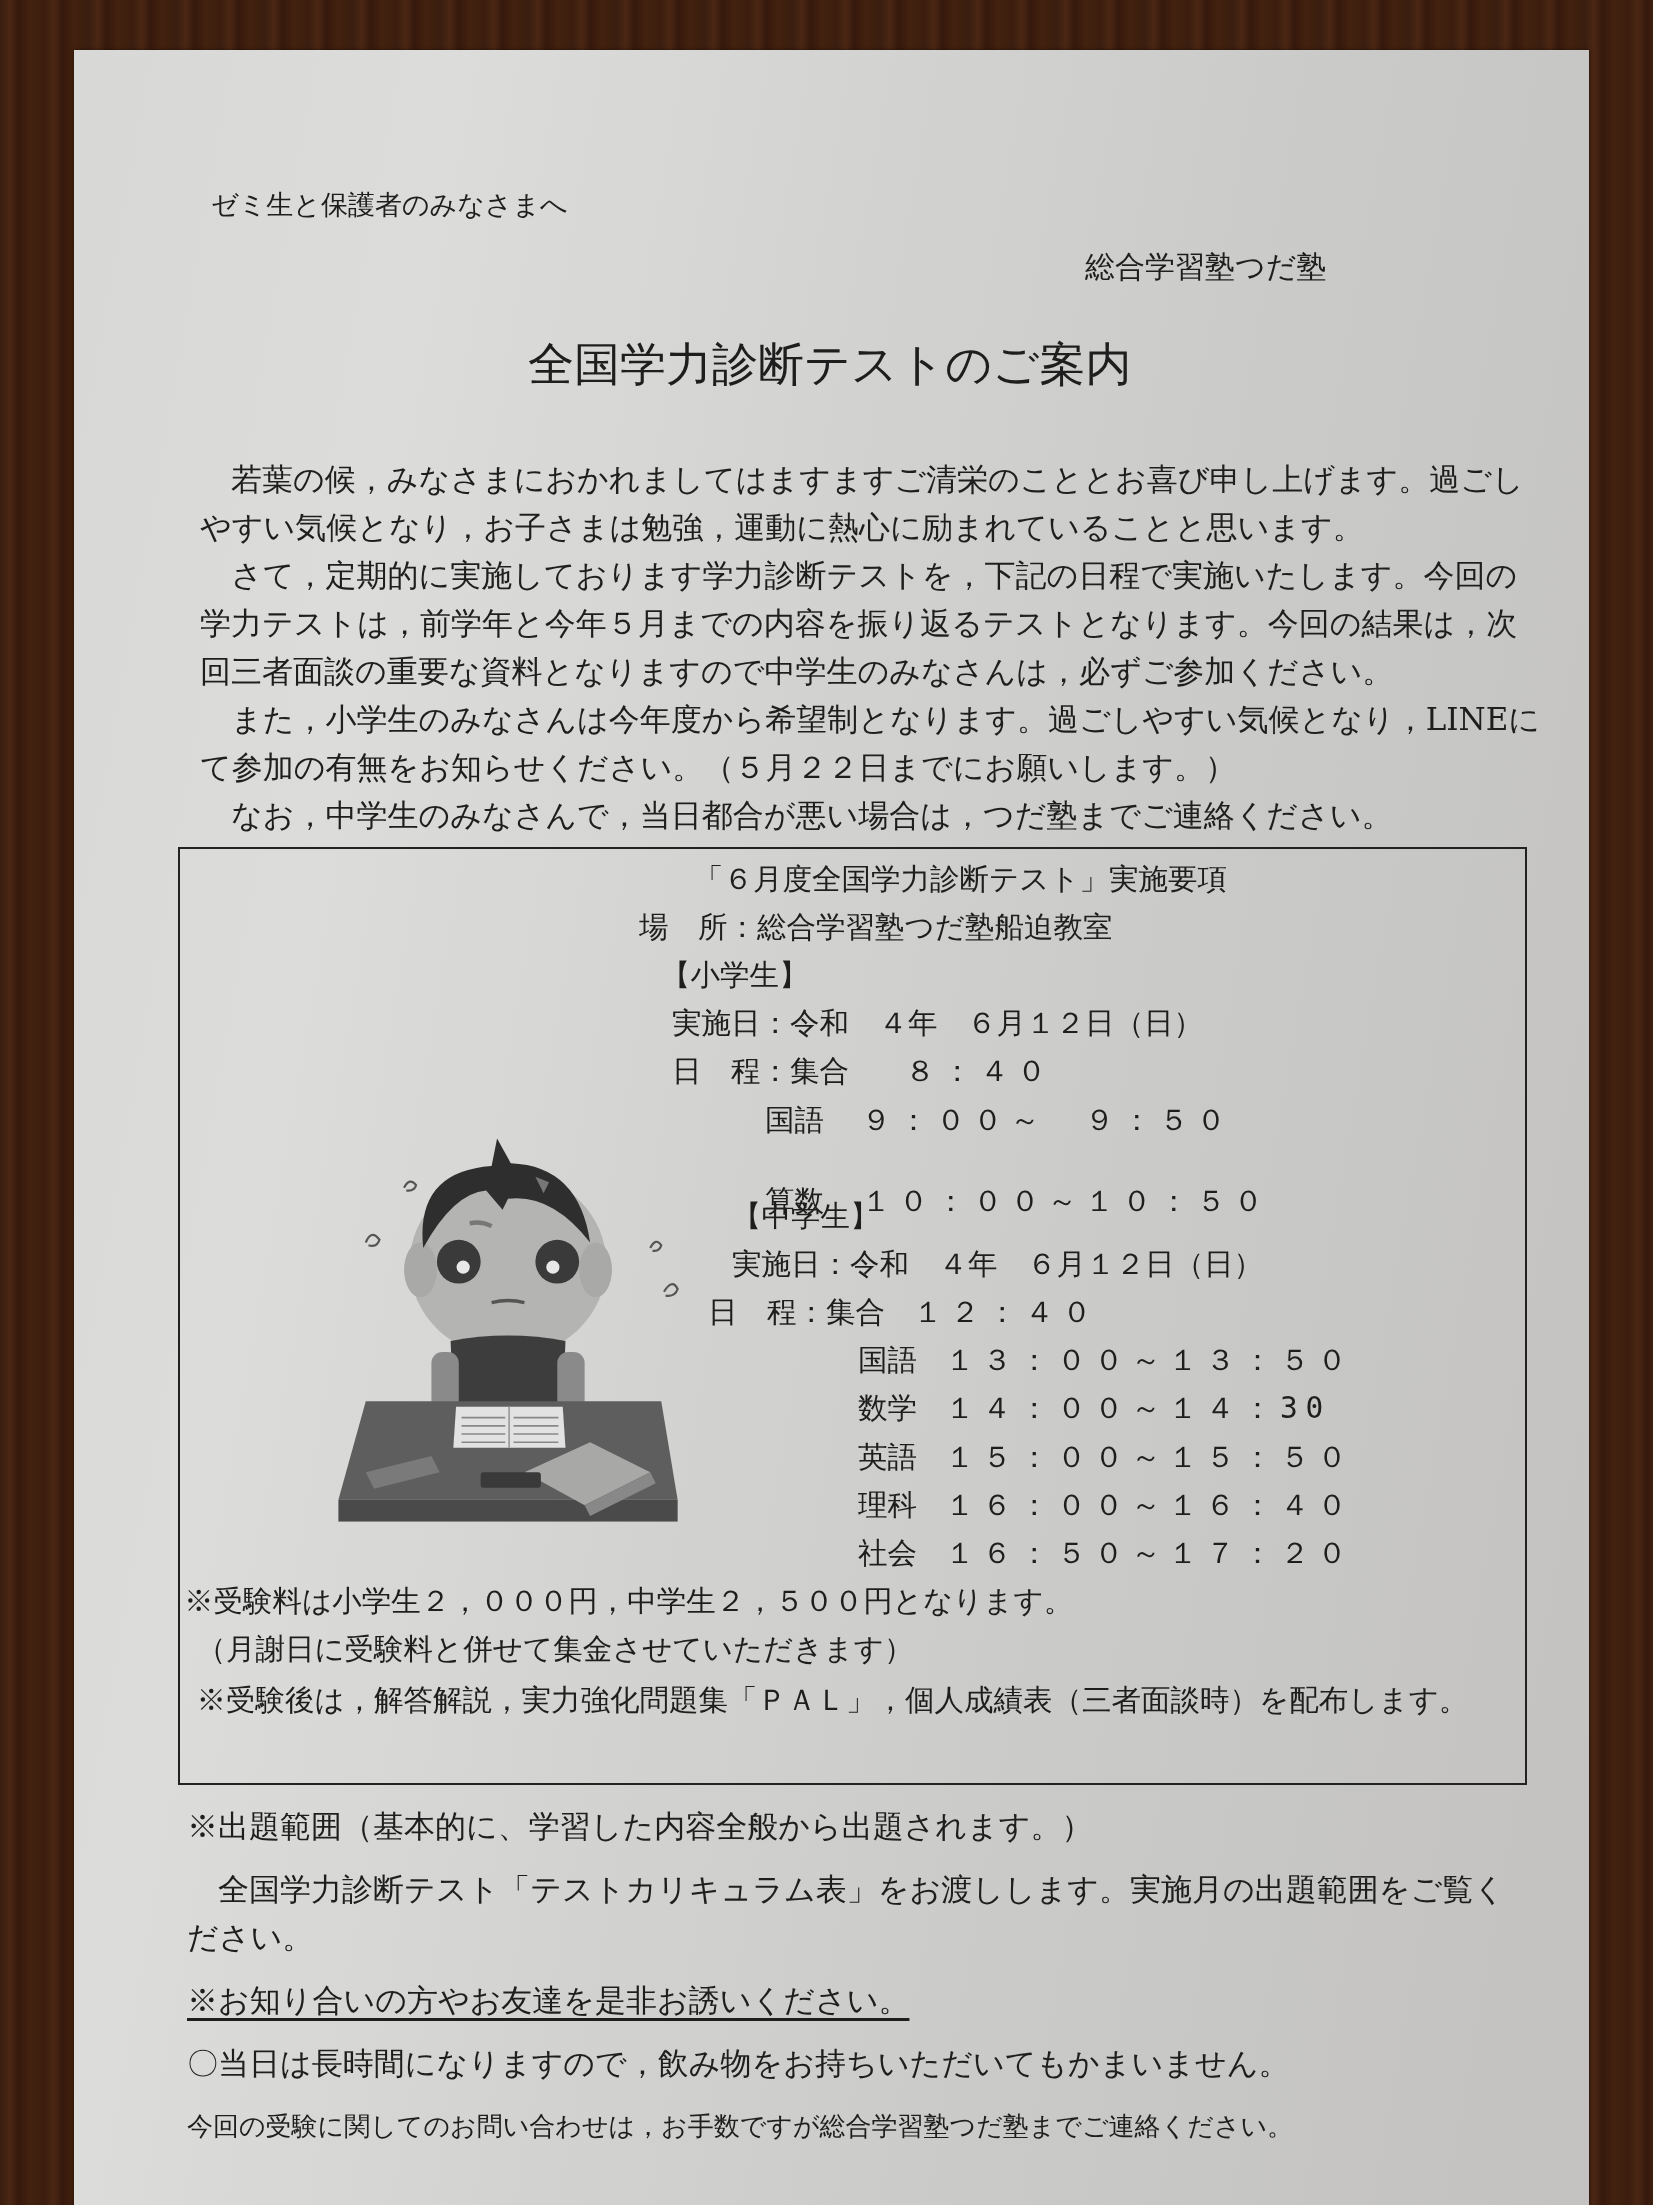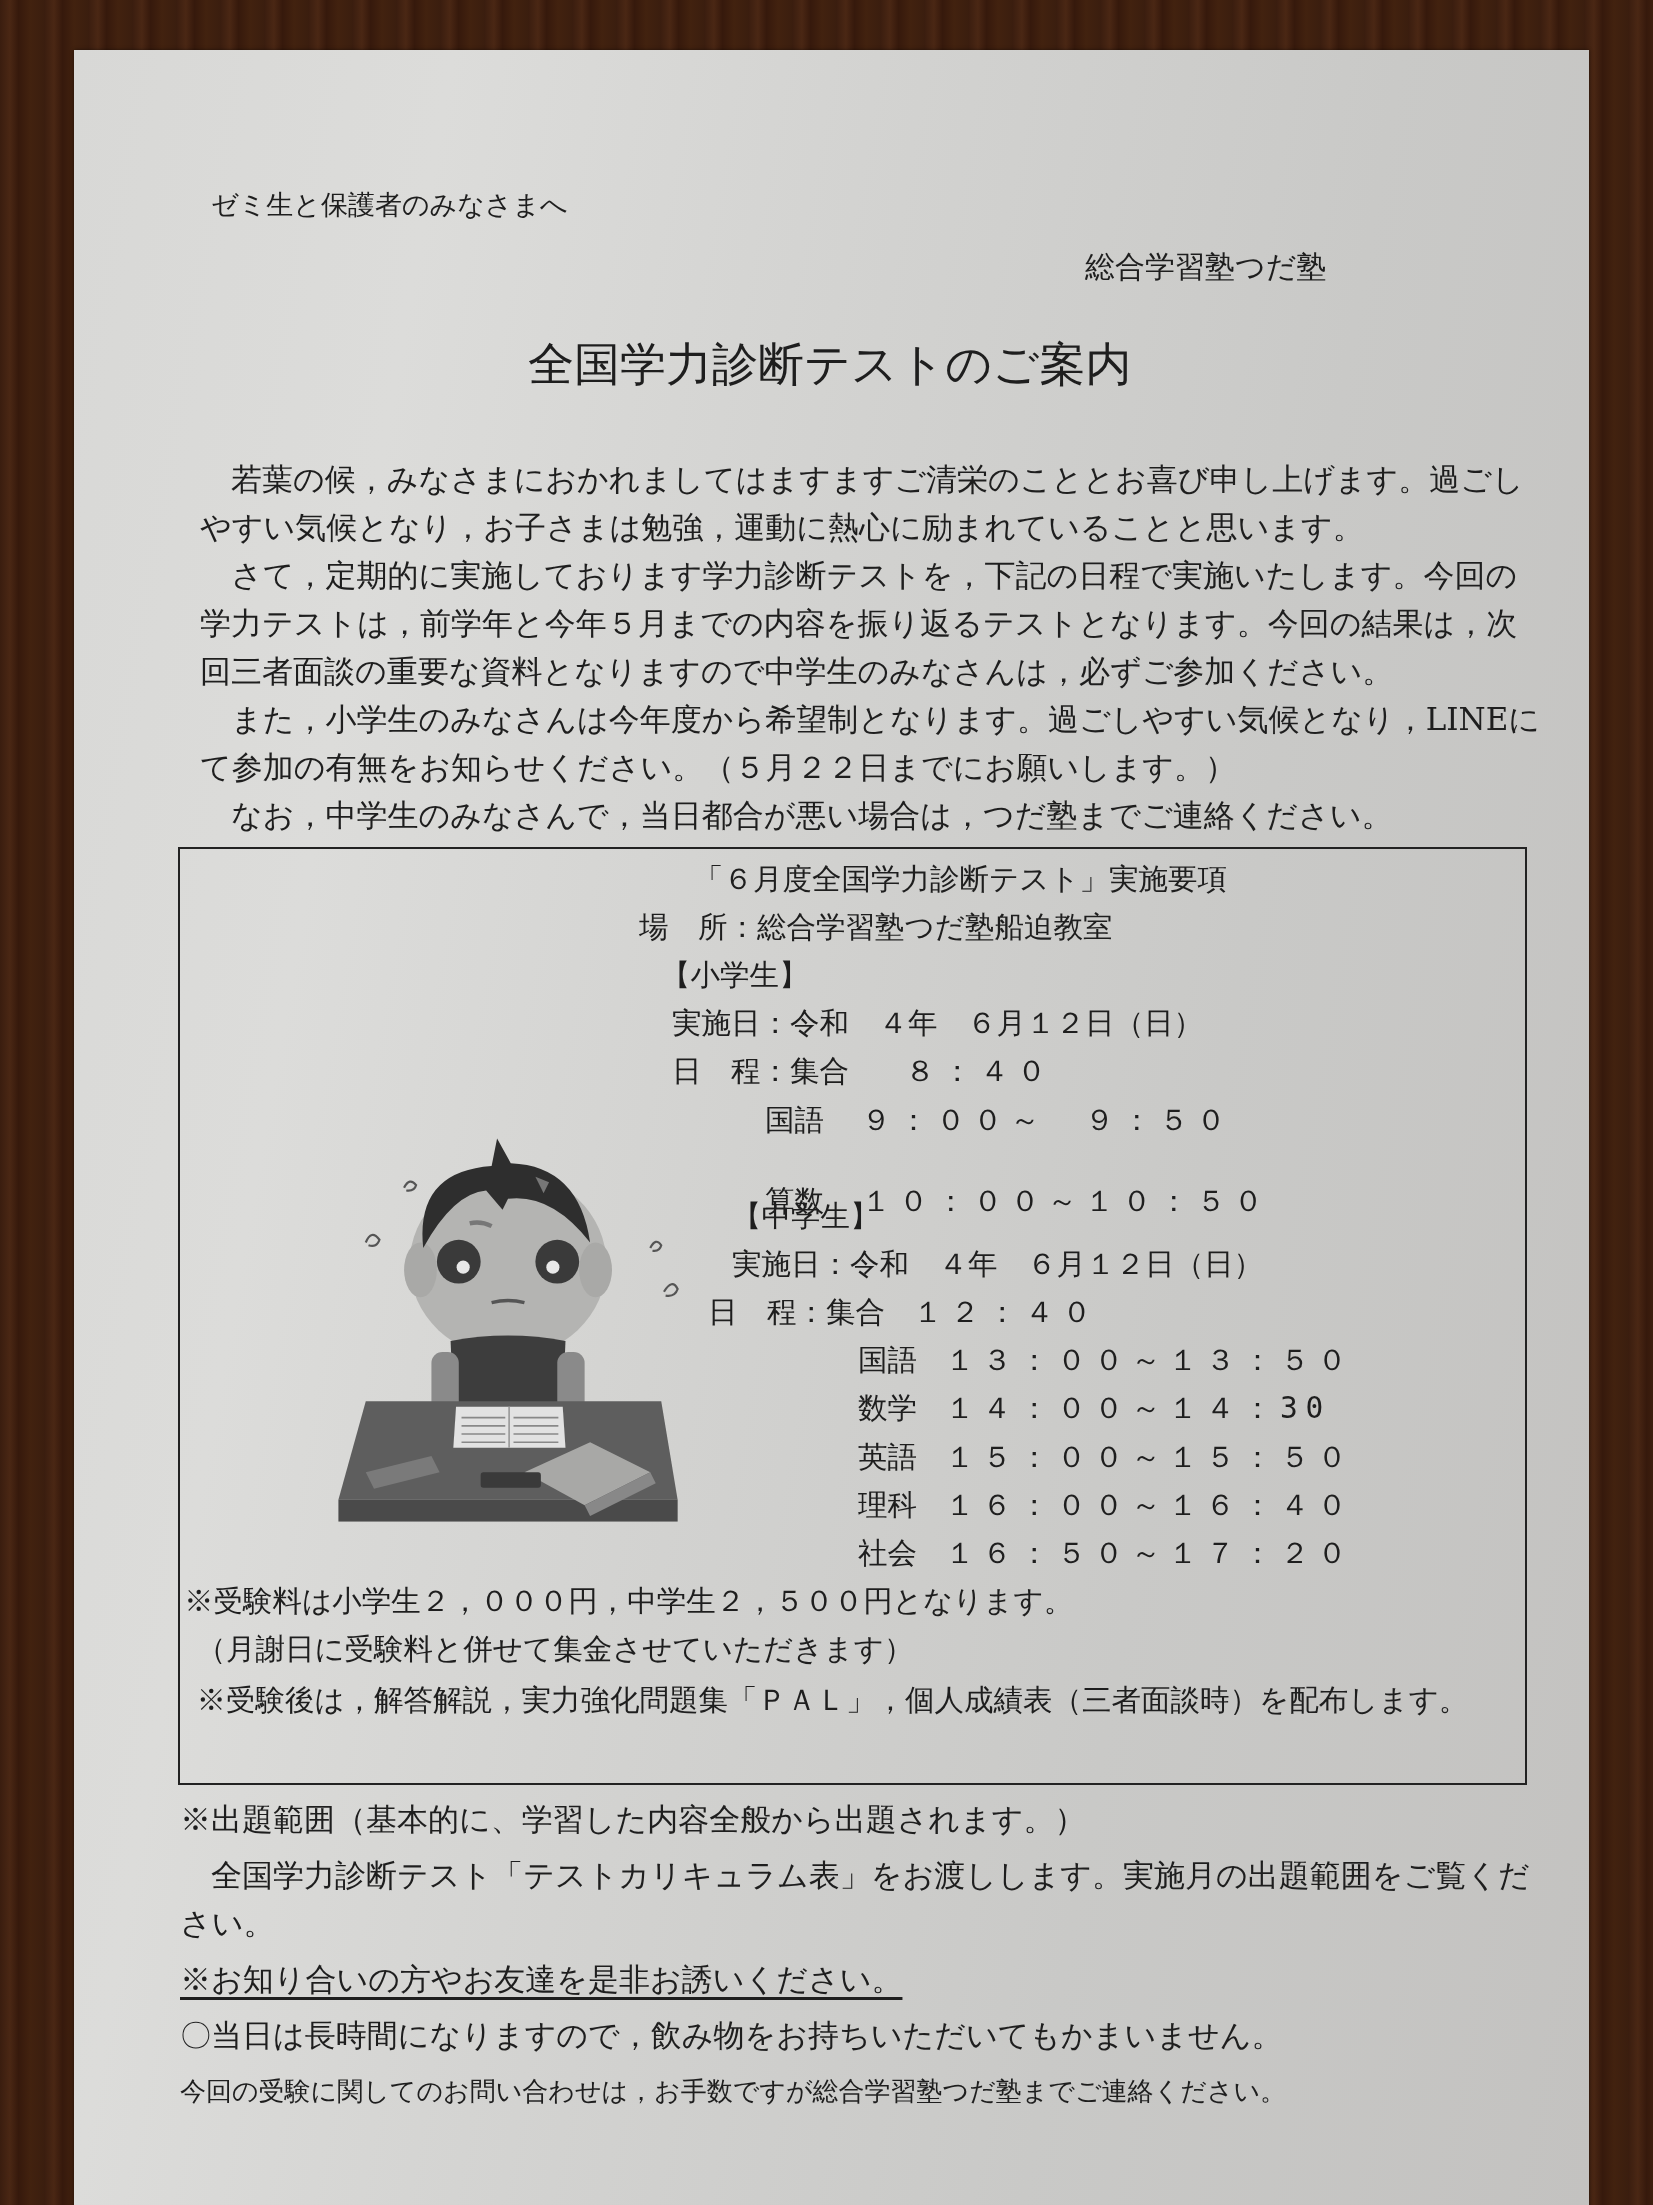--- a/index.html
+++ b/index.html
@@ -33,21 +33,21 @@
       width: 1345px; height: 934px;
       border: 2.2px solid #222;
     }
     .box .line { position: absolute; font-size: 29.5px; white-space: nowrap; }
     .mono { font-family: "DejaVu Sans Mono", "Liberation Mono", monospace; letter-spacing: 7.7px; }
     .illus { position: absolute; left: 142px; top: 273px; width: 383px; height: 438px; }
     .after {
       position: absolute; left: 98px; top: 1737px; width: 1367px;
       font-size: 31px; line-height: 48px;
     }
-    .after p { margin: 8px; }
+    .after p { margin: 15px; }
     .underline { text-decoration: underline; text-decoration-thickness: 2.7px; text-underline-offset: 6.6px; }
     .small { font-size: 26px; }
   </style>
 </head>
 <body>
 
 <div class="paper">
 
   <div class="abs addressee">ゼミ生と保護者のみなさまへ</div>
   <div class="abs org">総合学習塾つだ塾</div>

